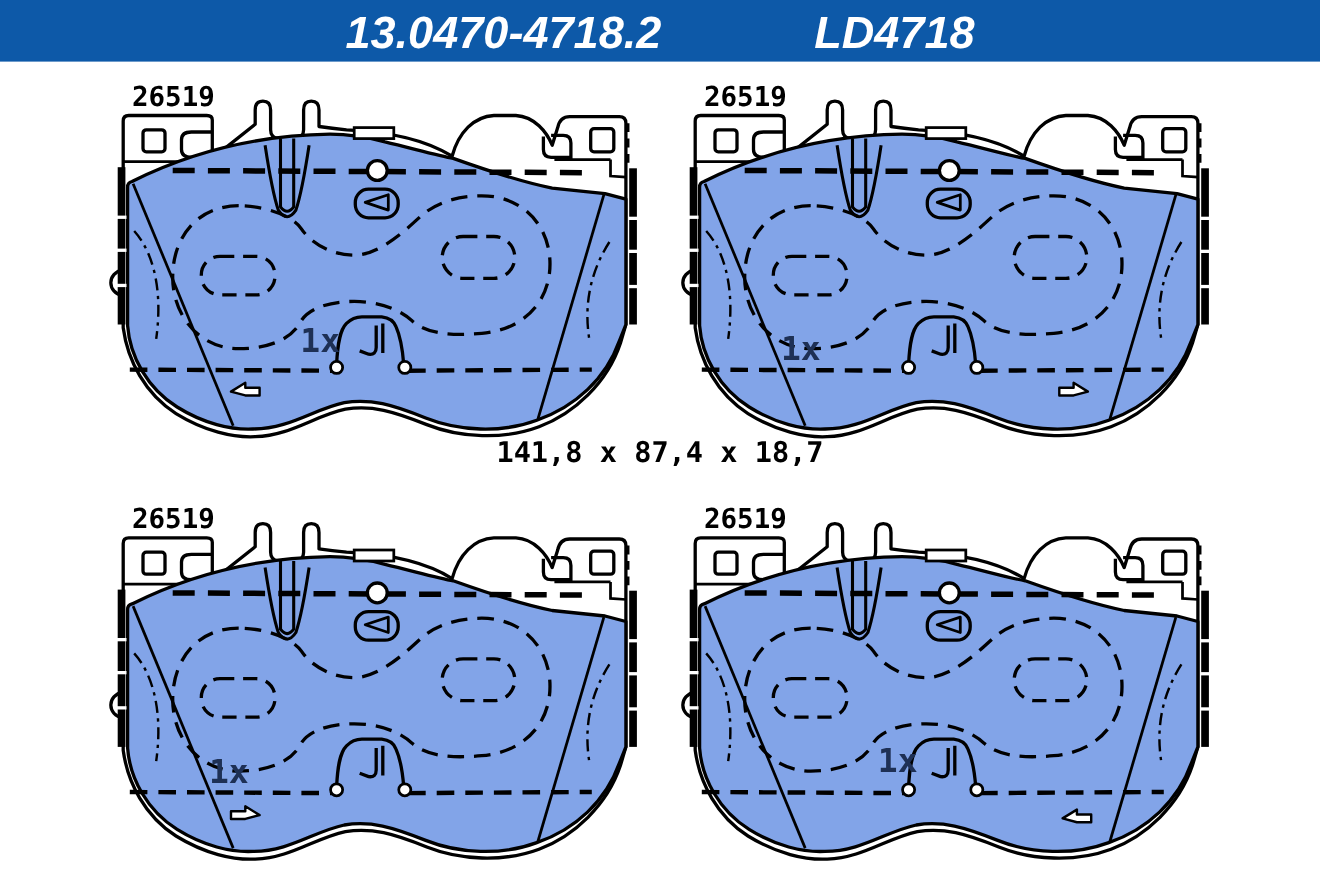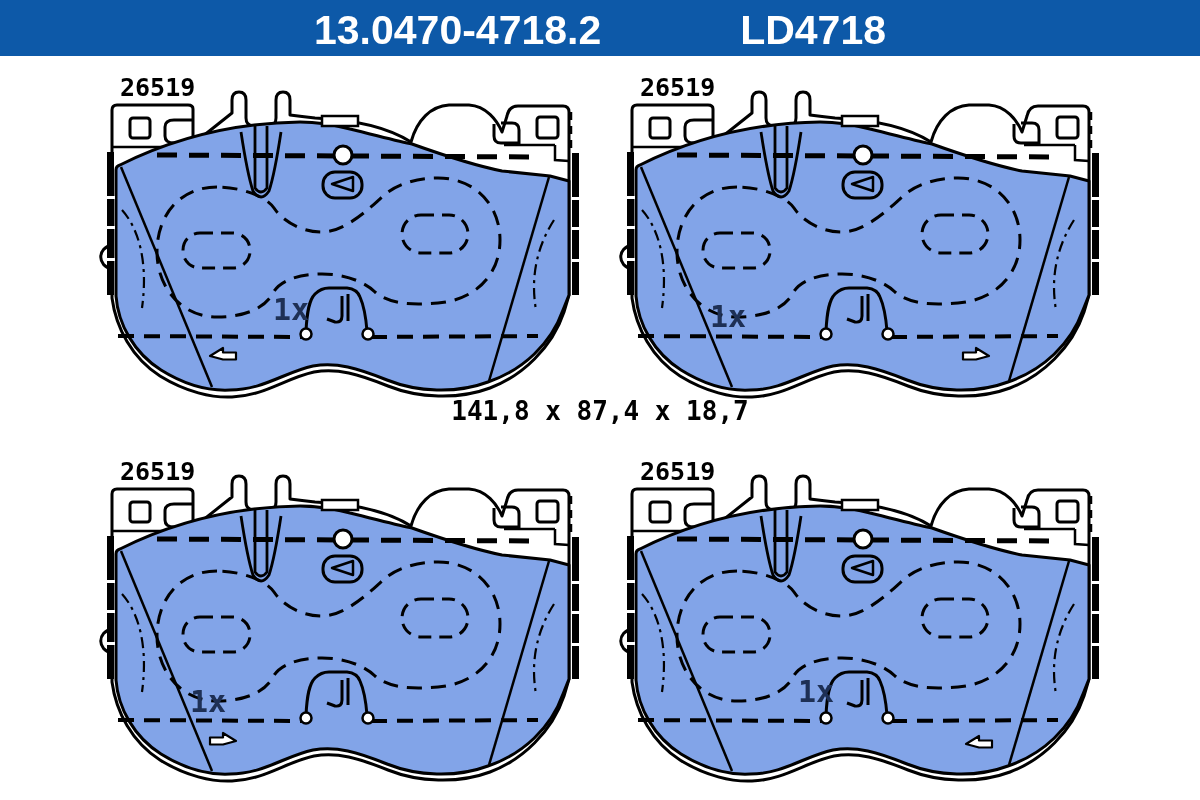--- a/index.html
+++ b/index.html
@@ -4,20 +4,21 @@
 <style>
   html, body { margin: 0; padding: 0; background: #ffffff; }
   body {
     width: 1200px; height: 800px; overflow: hidden;
     font-family: "Liberation Sans", sans-serif;
     position: relative;
   }
   .title-bar {
     position: absolute; left: 0; top: 0; width: 1200px; height: 56px;
     background: #0d59a8;
+    font-style: italic;
   }
   .title-bar svg { display: block; }
   .title-text {
     font-family: "Liberation Sans", sans-serif;
     font-weight: bold; font-size: 41px; fill: #ffffff;
   }
   .drawing-area { position: absolute; left: 0; top: 56px; }
   .tech-label {
     font-family: "DejaVu Sans Mono", monospace;
     font-weight: bold; font-size: 25px; fill: #000000; letter-spacing: 0px;

